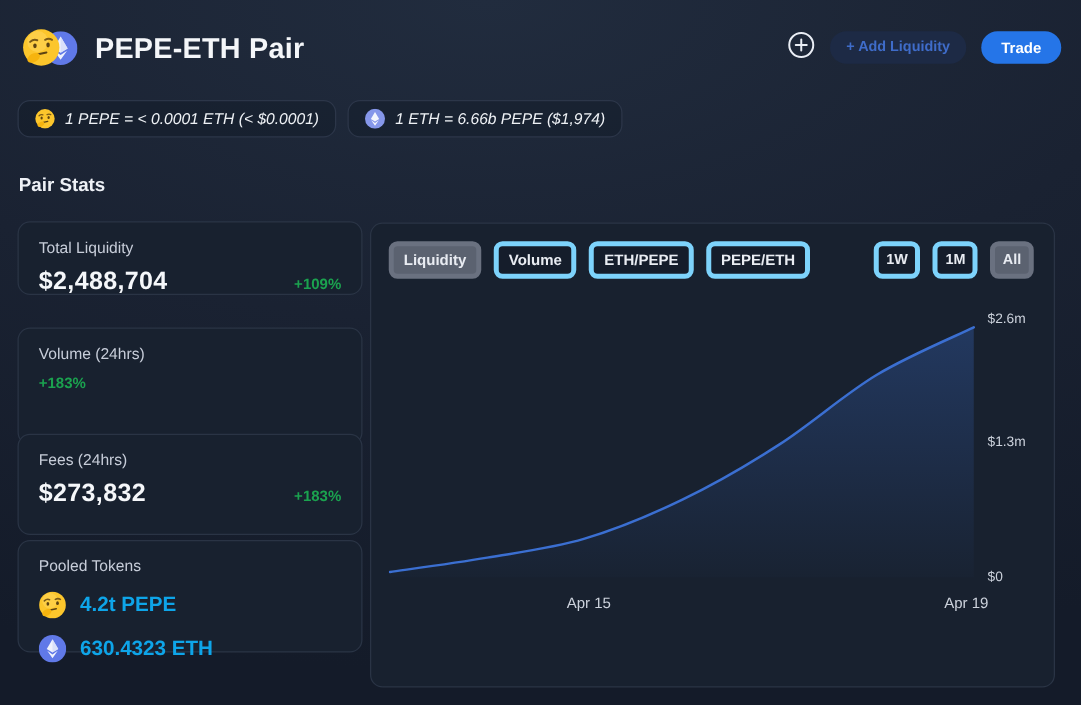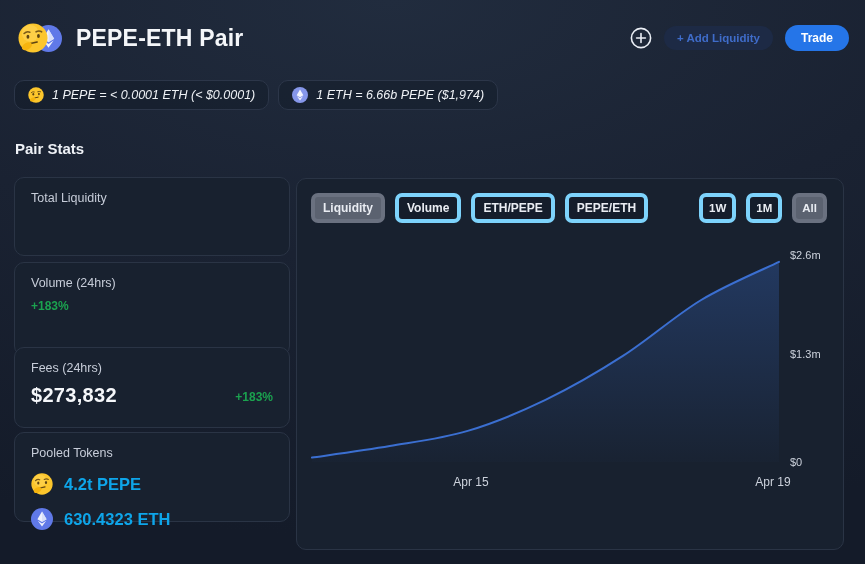--- a/index.html
+++ b/index.html
@@ -11,37 +11,37 @@
     color:#eef1f6;
   }
   
   .topbar { position:absolute; top:20px; left:18px; right:16px; height:36px;
             display:flex; align-items:center; justify-content:space-between; }
   .pair-head { display:flex; align-items:center; gap:12px; }
   .pair-icons { position:relative; width:46px; height:30px; }
   .pair-icons .ic-eth  { position:absolute; left:17px; top:2px; width:27px; height:27px; }
   .pair-icons .ic-pepe { position:absolute; left:0; top:0; width:30px; height:30px; z-index:2; }
   .page-title { font-size:23px; font-weight:700; color:#f4f6f9; letter-spacing:.2px; }
-  .top-actions { display:flex; align-items:center; gap:12px; }
+  .top-actions { display:flex; gap:12px; }
   .plus-btn { width:22px; height:22px; background:transparent; border:none; cursor:pointer; display:flex; }
   .btn { border:none; cursor:pointer; font-family:inherit; font-weight:700; border-radius:13px; }
   .btn-addliq { background:#1d2a45; color:#3f6cc9; font-size:11.5px; padding:6px 13px; }
   .btn-trade  { background:#2575e8; color:#ffffff; font-size:12px; padding:6px 16px; border-radius:14px; }
   
   .badges { position:absolute; top:80px; left:14px; display:flex; gap:9px; }
   .badge { display:flex; align-items:center; gap:8px; height:30px; padding:0 13px;
            border:1px solid #2c3649; border-radius:10px; background:rgba(15,22,35,.35);
            font-size:12.5px; color:#eef1f5; cursor:pointer;font-style:italic; }
   .badge svg { width:16px; height:16px; flex:none; }
   
   .section-title { position:absolute; top:140px; left:15px; font-size:15px; font-weight:700; color:#eef1f6; }
   
   .card { position:absolute; left:14px; width:276px; background:#18212f;
           border:1px solid #2a3445; border-radius:10px; padding:13px 16px; }
-  .card-1 { top:177px; height:79px; }
+  .card-1 { top:177px; height:59px; }
   .card-2 { top:262px; height:94px; }
   .card-3 { top:347px; height:81px; }
   .card-4 { top:432px; height:90px; }
   .stat-label { font-size:12.5px; color:#c7cdd9; margin-bottom:9px; }
   .stat-row { display:flex; align-items:flex-end; justify-content:space-between; }
   .stat-value { font-size:20px; font-weight:700; color:#f5f7fa; letter-spacing:.3px; }
   .stat-change { font-size:12px; font-weight:700; color:#1ba24f; padding-bottom:3px; }
   .token-row { display:flex; align-items:center; gap:11px; margin-top:13px; }
   .token-row svg { width:22px; height:22px; flex:none; }
   .token-amount { font-size:16.5px; font-weight:600; color:#0ea5e9; }
@@ -124,20 +124,24 @@
         <polygon points="16,22.6 9.9,18.4 16,27 22.1,18.4" fill="#ffffff" opacity="0.9"></polygon>
       </svg>
       <span>1 ETH = 6.66b PEPE ($1,974)</span>
     </div>
   </div>
 
   <div class="section-title">Pair Stats</div>
 
   <div class="card card-1">
     <div class="stat-label">Total Liquidity</div>
+    <div class="stat-row">
+      <span class="stat-value">$2,488,704</span>
+      <span class="stat-change">+109%</span>
+    </div>
   </div>
 
   <div class="card card-2">
     <div class="stat-label">Volume (24hrs)</div>
     <div class="stat-row">
       <span class="stat-change">+183%</span>
     </div>
   </div>
 
   <div class="card card-3">

